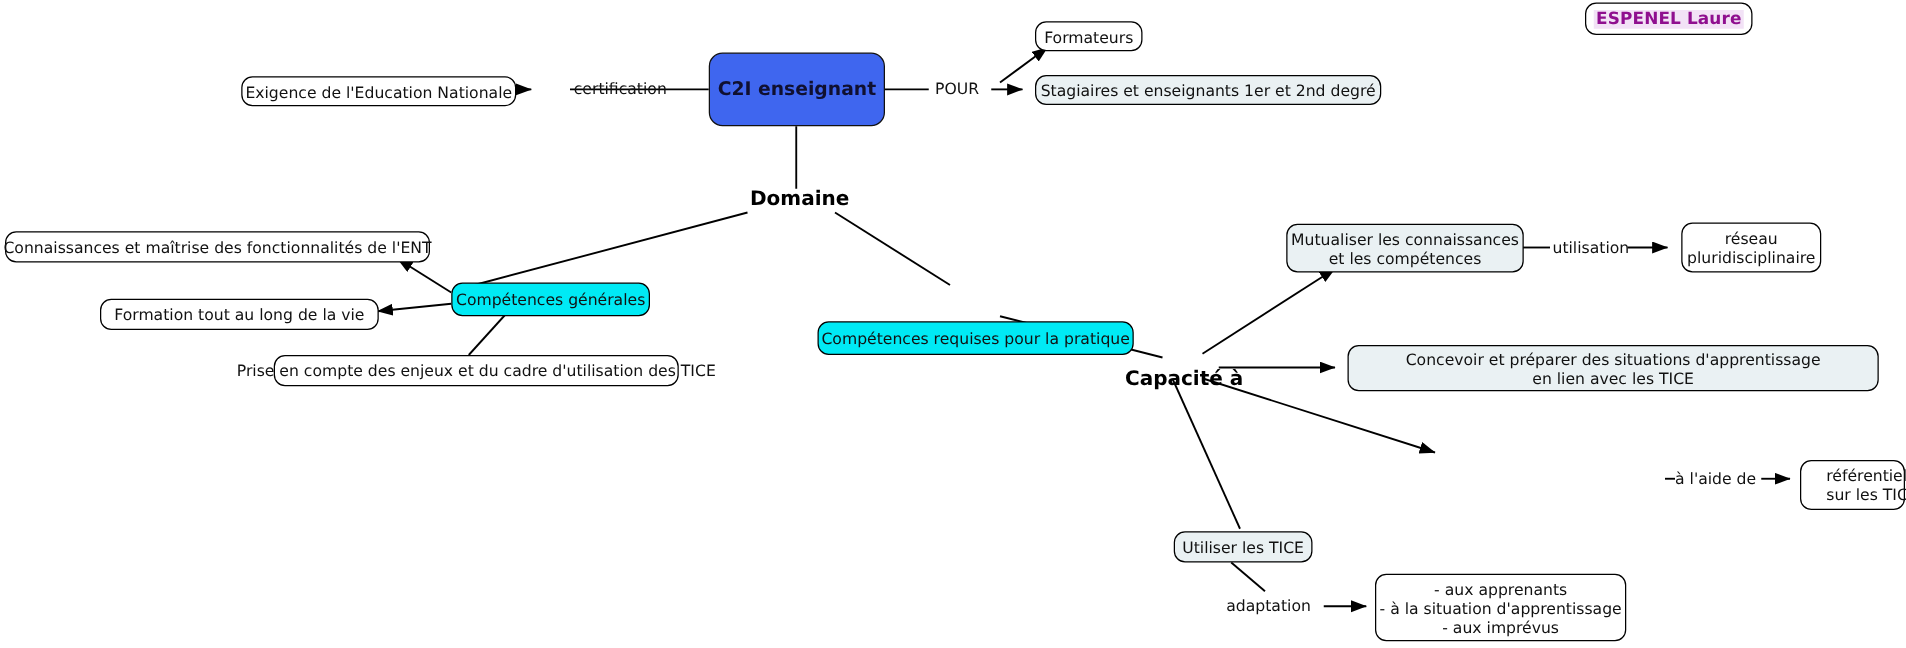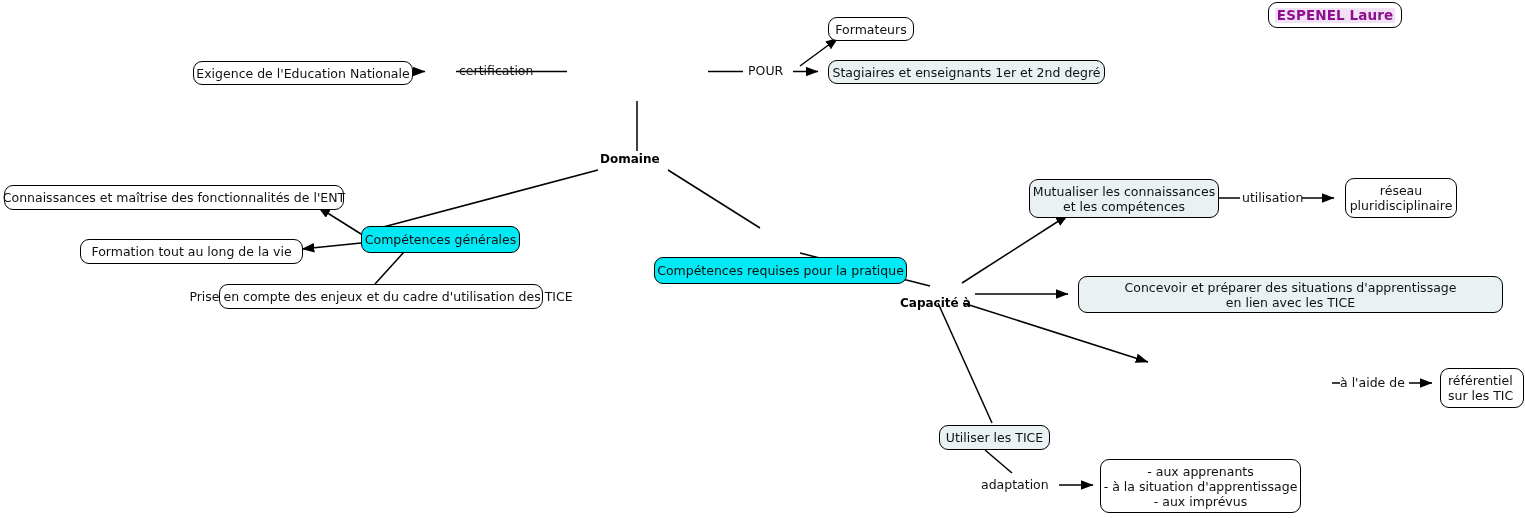--- a/index.html
+++ b/index.html
@@ -28,21 +28,21 @@
     display: flex;
     align-items: center;
     justify-content: center;
     text-align: center;
     border: 1.4px solid #000000;
     border-radius: 9px;
     color: #111111;
     font-size: 12.5px;
     line-height: 15px;
     white-space: pre;
-    padding: 2px 7px;
+    padding: 2px 20px;
     background: #ffffff;
   }
   .node.fill-white   { background: #ffffff; }
   .node.fill-pale    { background: #eaf1f3; }
   .node.fill-cyan    { background: #00eaf5; border-color:#000; }
   .node.fill-blue    { background: #3f66ef; border-color:#111; }
   .node.root {
     font-weight: bold;
     font-size: 15px;
     color: #101030;
@@ -62,21 +62,21 @@
   .linklabel {
     position: absolute;
     font-size: 12.5px;
     line-height: 14px;
     color: #111111;
     white-space: pre;
     background: transparent;
   }
   .linklabel.bold {
     font-weight: bold;
-    font-size: 12px;
+    font-size: 16px;
     color: #000000;
   }
 </style>
 </head>
 <body>
 
 <div id="canvas">
 
   <svg id="edges" viewBox="0 0 1525 518">
     <defs>
@@ -125,20 +125,21 @@
 
       <line x1="985" y1="450" x2="1012" y2="473"></line>
       <line x1="1059" y1="485" x2="1093" y2="485" marker-end="url(#arrow)"></line>
     </g>
   </svg>
 
   <div class="node badge" style="left:1268px; top:2px; width:134px; height:26px;">
     <span class="hl">ESPENEL Laure</span>
   </div>
 
+  <div class="node root fill-blue" style="left:567px; top:42px; width:141px; height:59px;">C2I enseignant</div>
 
   <div class="node fill-white" style="left:193px; top:61px; width:220px; height:24px;">Exigence de l'Education Nationale</div>
 
   <div class="node fill-white" style="left:828px; top:17px; width:86px; height:24px;">Formateurs</div>
 
   <div class="node fill-pale" style="left:828px; top:60px; width:277px; height:24px;">Stagiaires et enseignants 1er et 2nd degré</div>
 
   <div class="node fill-cyan" style="left:361px; top:226px; width:159px; height:27px;">Compétences générales</div>
 
   <div class="node fill-cyan" style="left:654px; top:228px; width:253px; height:27px;margin-top:29px;">Compétences requises pour la pratique</div>

